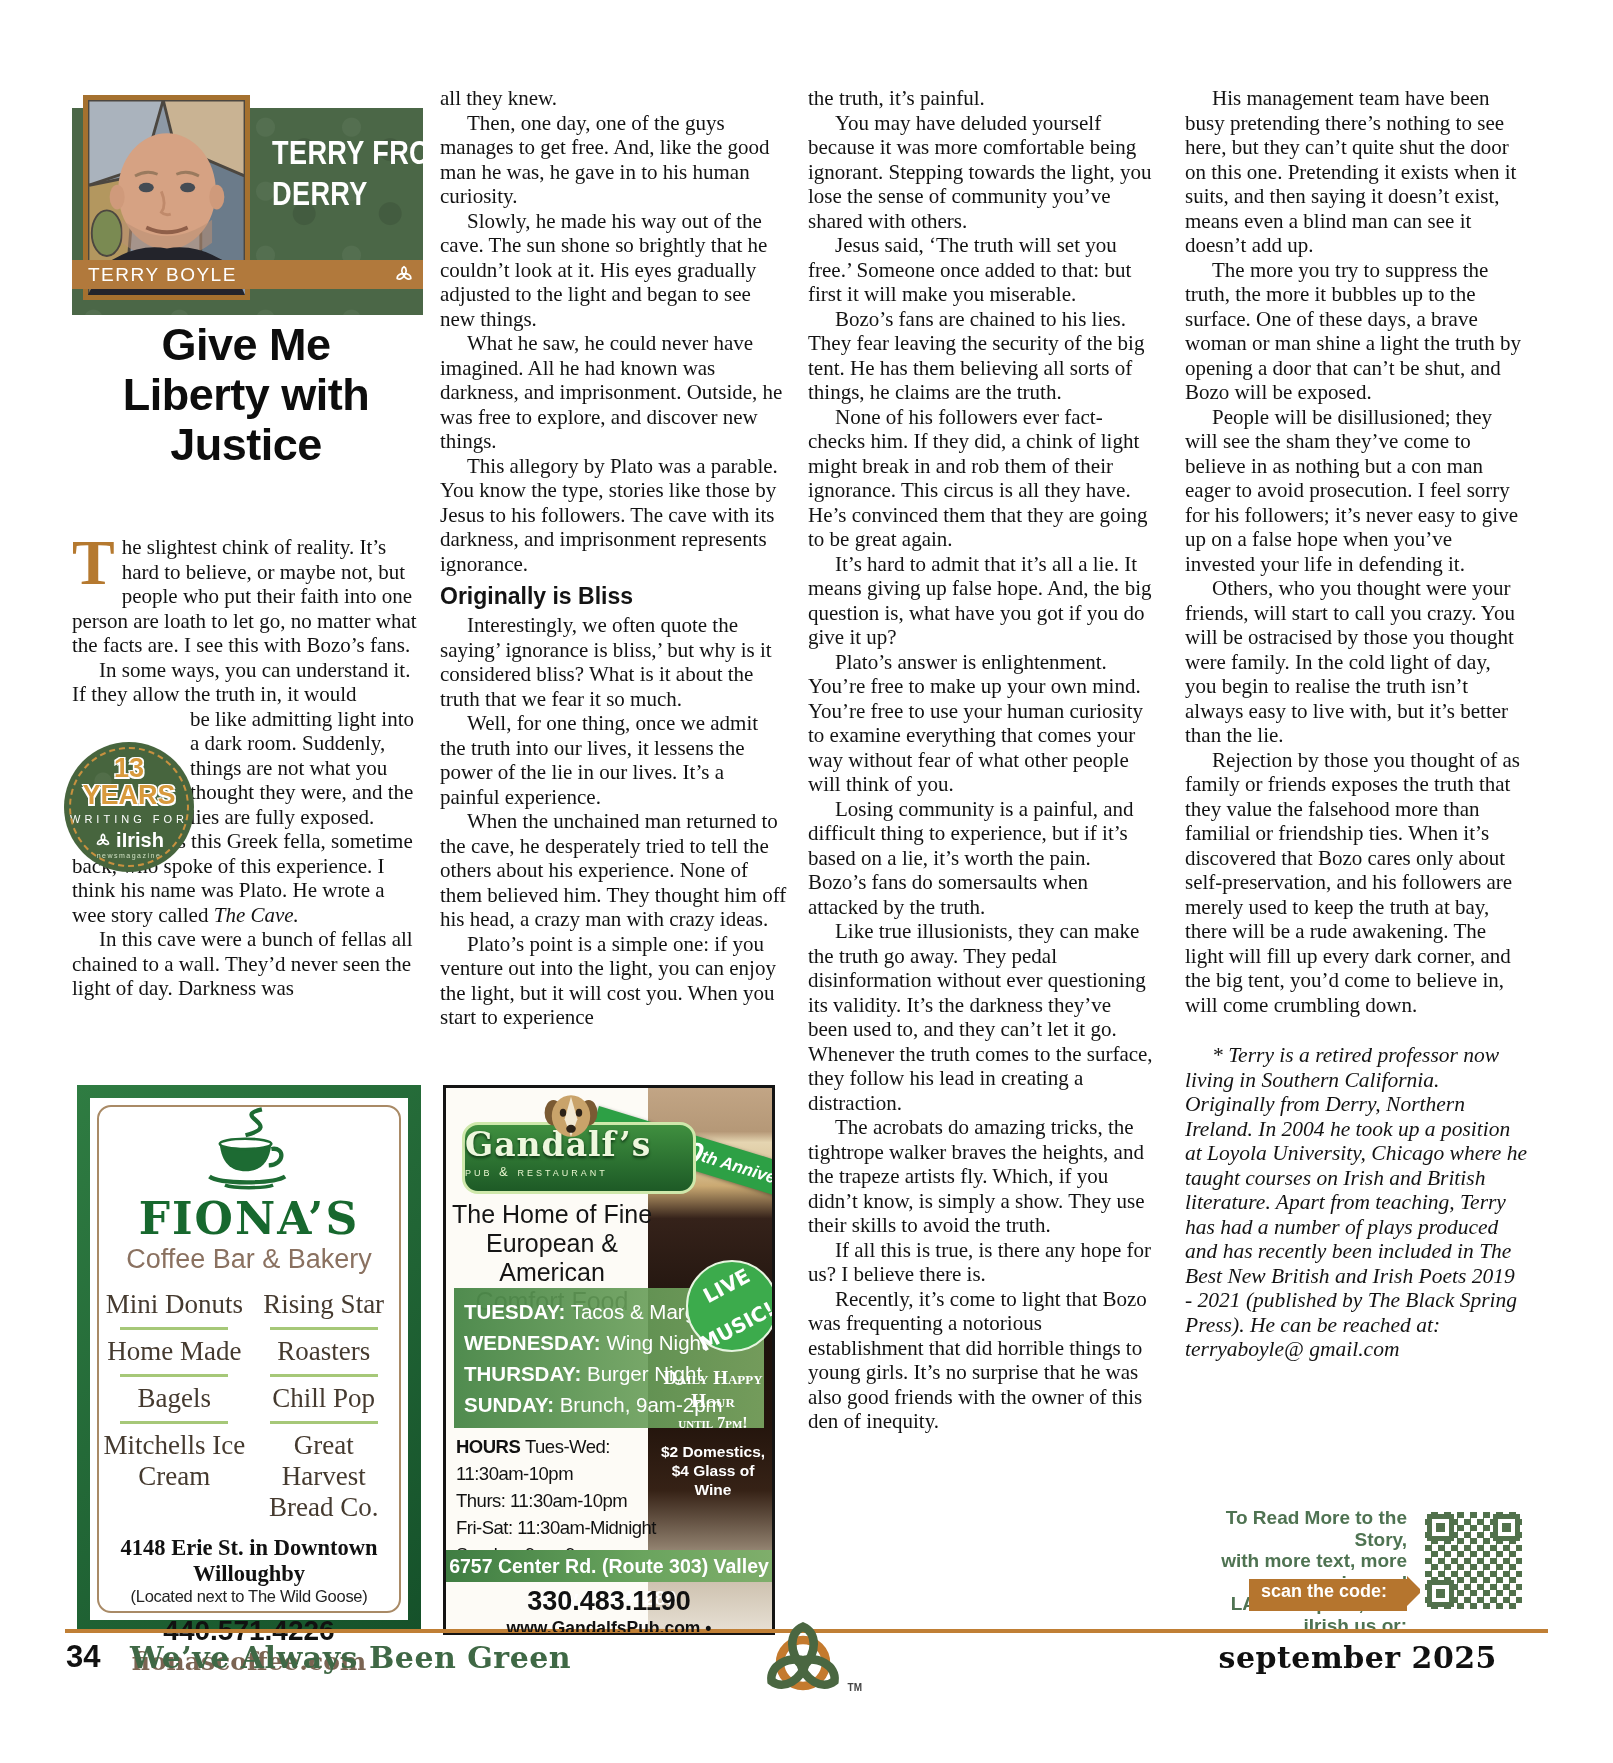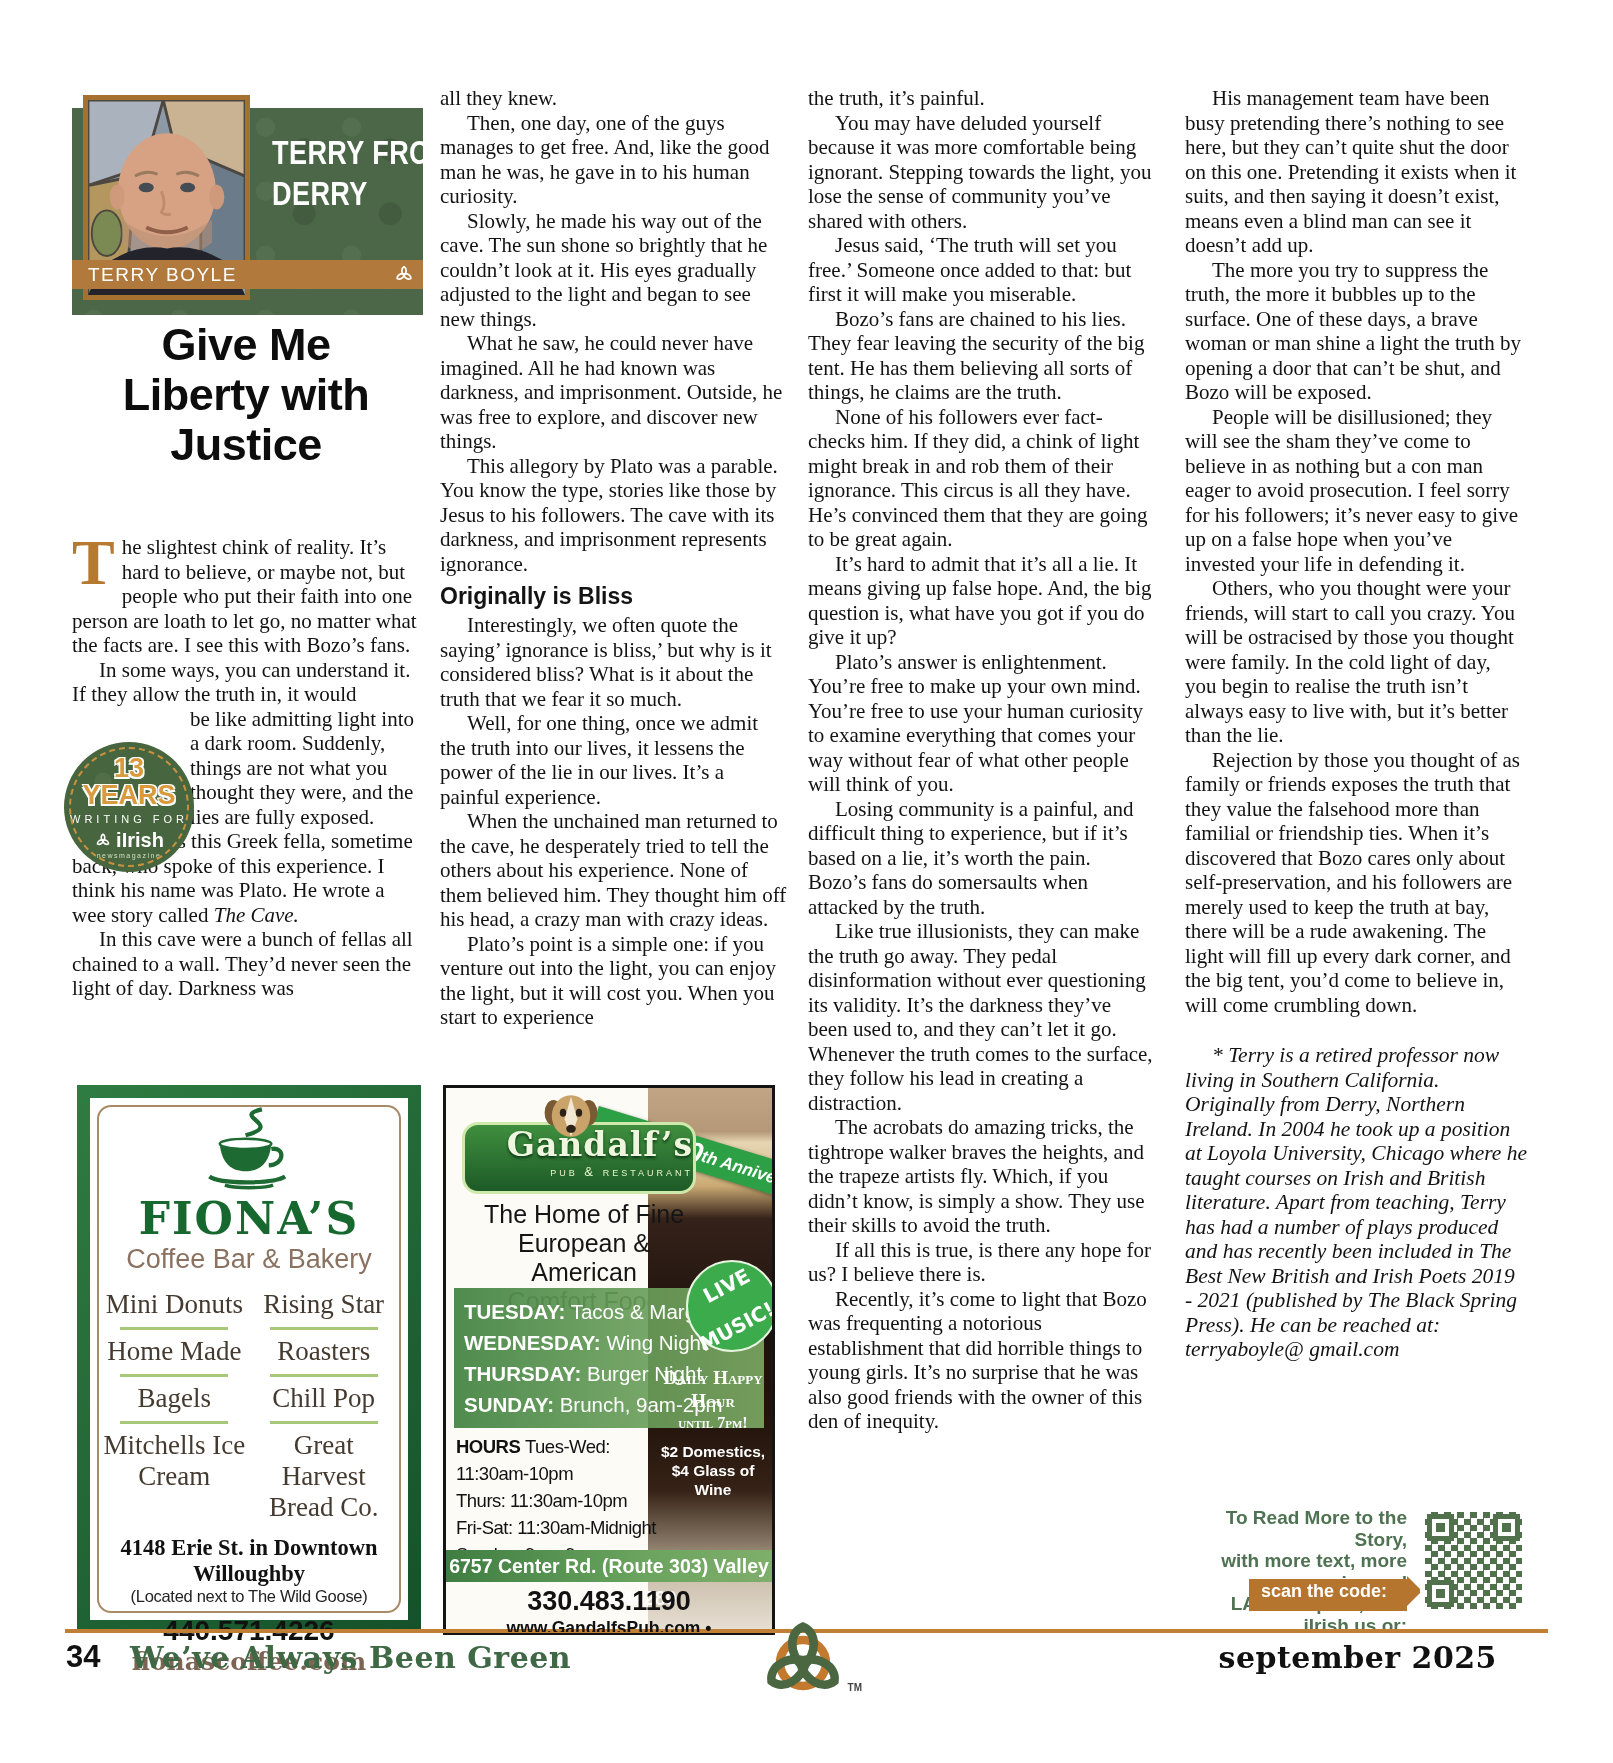--- a/index.html
+++ b/index.html
@@ -65,27 +65,27 @@
   
   .gandalfs{position:absolute;left:443px;top:1085px;width:332px;height:550px;box-sizing:border-box;
     border:3px solid #141414;background:#fdfbf6;overflow:hidden;}
   .gphoto{position:absolute;top:0;right:0;width:124px;height:100%;
     background:linear-gradient(180deg,#c2a585 0%,#b59877 8%,#e5d5b1 10%,#dcc79e 14%,#caa972 18%,#35221a 24%,#1d120c 44%,#24150d 62%,#362216 74%,#8a7a68 84%,#cfc3b1 91%,#e7e0d4 100%);}
   .gribbon{position:absolute;left:47%;top:18px;width:260px;height:34px;background:#2da045;transform:rotate(17deg);
     transform-origin:left top;color:#fff;text-align:center;line-height:34px;font-family:"Liberation Sans",sans-serif;
     font-weight:bold;font-style:italic;font-size:17px;box-shadow:0 1px 4px rgba(0,0,0,.4);white-space:nowrap;}
   .gribbon .big{font-size:30px;vertical-align:-4px;}
   .glogo{position:absolute;left:16px;top:34px;width:228px;height:66px;border-radius:16px;
-    background:linear-gradient(180deg,#3f8f3f,#1d5a26);border:3px solid #cfe8ab;text-align:right;z-index:2;}
+    background:linear-gradient(180deg,#3f8f3f,#1d5a26);border:3px solid #cfe8ab;text-align:left;z-index:2;}
   .glogo .gname{font-family:"DejaVu Serif",serif;font-weight:bold;font-size:33px;color:#eef7dd;line-height:40px;
     text-shadow:0 2px 3px #0c3312;letter-spacing:1px;}
   .glogo .gsub{font-family:"Liberation Sans",sans-serif;font-size:13px;letter-spacing:3px;color:#e8f5cf;font-variant:small-caps;line-height:14px;}
   .gdog{position:absolute;left:86px;top:4px;width:78px;height:48px;z-index:3;}
   .gtag{position:absolute;left:0;top:112px;width:212px;text-align:center;font-family:"Liberation Sans",sans-serif;
-    font-size:25px;line-height:29px;color:#151515;margin-left:32px;}
+    font-size:25px;line-height:29px;color:#151515;}
   .gweek{position:absolute;left:8px;right:8px;top:200px;padding:8px 10px;
     background:linear-gradient(90deg,rgba(73,135,72,.96),rgba(127,174,102,.88));color:#fff;
     font-family:"Liberation Sans",sans-serif;font-size:20.5px;line-height:31px;z-index:1;}
   .ghours{position:absolute;left:10px;top:345px;width:200px;font-family:"Liberation Sans",sans-serif;
     font-size:18.5px;line-height:27px;color:#111;letter-spacing:-.5px;}
   .glive{position:absolute;left:240px;top:172px;width:88px;height:88px;border-radius:50%;background:#3cab4c;
     border:2px solid #e7f5e0;display:flex;align-items:center;justify-content:center;z-index:2;}
   .glive span{color:#fff;font-family:"DejaVu Sans",sans-serif;font-weight:bold;font-size:20px;line-height:21px;
     transform:rotate(-14deg);text-align:center;display:block;}
   .ghappy{position:absolute;left:206px;top:278px;width:122px;text-align:center;color:#fff;z-index:1;}

